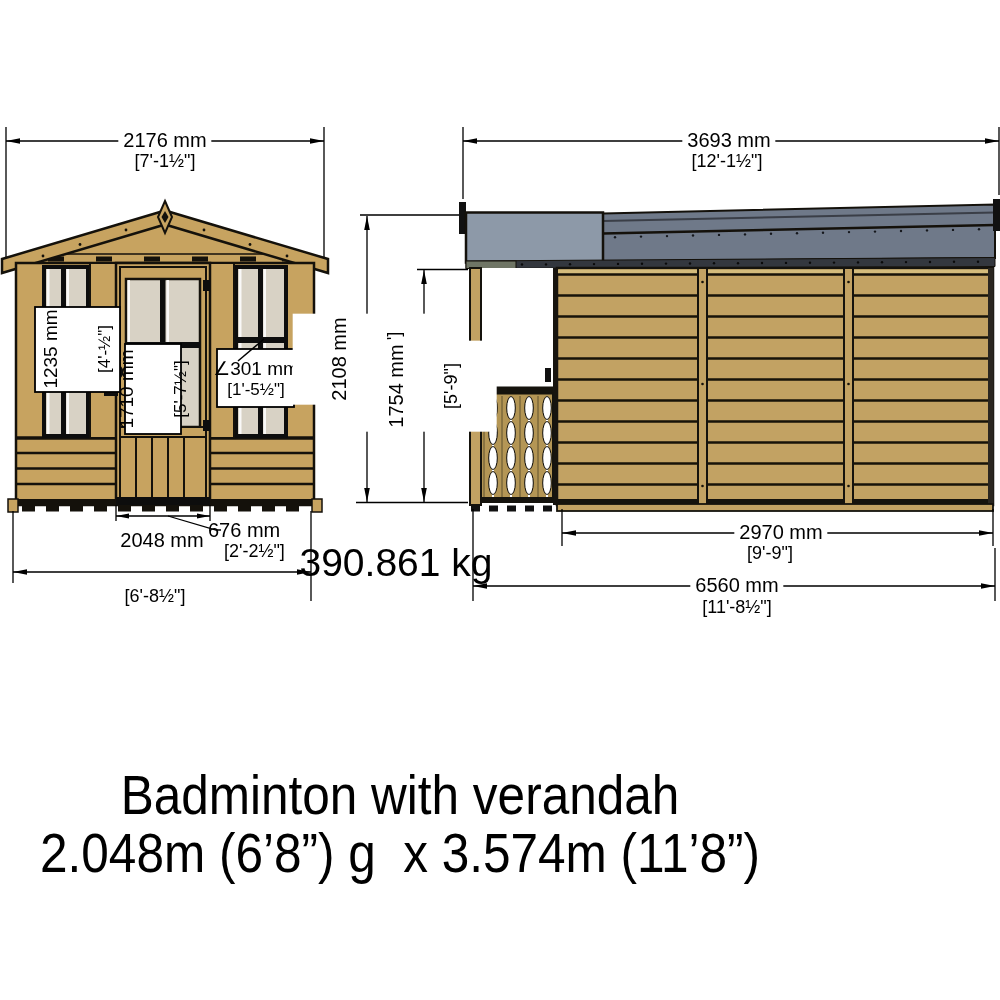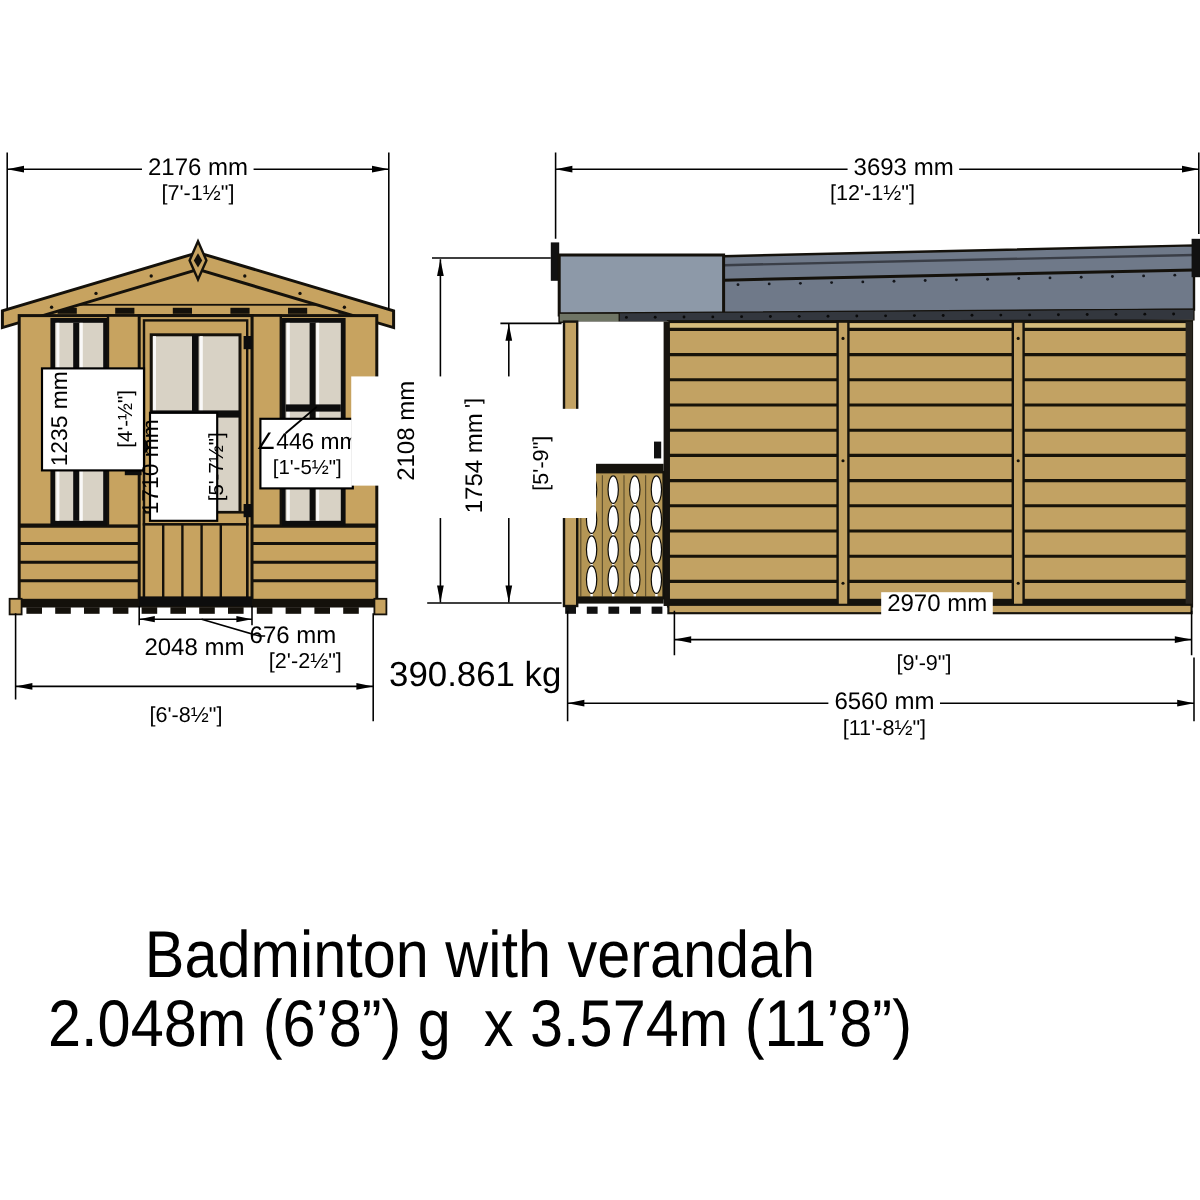--- a/index.html
+++ b/index.html
@@ -13,21 +13,21 @@
   .i{font-size:18px;}
   .rot{position:absolute;z-index:2;text-align:center;transform:translate(-50%,-50%) rotate(-90deg);
        line-height:1.08;white-space:pre;}
   .rot.onln{background:#fff;padding:1px 4px;}
   .rv{font-size:20px;}
   .ri{font-size:18px;}
   .bx1{font-size:19px;}
   .bx2{font-size:17px;}
   .title{position:absolute;left:0;width:800px;text-align:center;font-size:55px;
          transform:scaleX(0.9);transform-origin:50% 50%;z-index:2;white-space:pre;}
-  .kg{font-size:29px;}
+  .kg{font-size:39px;}
 </style>
 </head>
 <body>
 
 <div id="page">
 
 <svg id="drawing" width="1000" height="1000" viewBox="0 0 1000 1000">
 
   <g>
 
@@ -279,54 +279,54 @@
     <rect x="35" y="307" width="85" height="85" fill="#ffffff" stroke="#000" stroke-width="1.8"></rect>
     <rect x="125" y="344" width="56" height="90" fill="#ffffff" stroke="#000" stroke-width="1.8"></rect>
     <rect x="217" y="349" width="77" height="58" fill="#ffffff" stroke="#000" stroke-width="1.8"></rect>
     <path d="M238 361 L264 339" stroke="#000" stroke-width="1.5" fill="none"></path>
   </g>
 </svg>
 
   <div class="t ctr onln v" style="left:165px;top:140px;">2176 mm</div>
   <div class="t ctr i" style="left:165px;top:161px;">[7'-1½"]</div>
 
-  <div class="t ctr onln v" style="left:729px;top:140px;margin-left:24px;">3693 mm</div>
+  <div class="t ctr onln v" style="left:729px;top:140px;">3693 mm</div>
   <div class="t ctr i" style="left:727px;top:161px;">[12'-1½"]</div>
 
   <div class="rot" style="left:77px;top:349px;">
     <div class="bx1">1235 mm</div>
     <div class="bx2">[4'-½"]</div>
   </div>
 
   <div class="rot" style="left:153px;top:389px;">
     <div class="bx1">1710 mm</div>
     <div class="bx2">[5'-7½"]</div>
   </div>
 
-  <div class="t ctr bx1" style="left:256px;top:369px;">∠446 mm</div>
+  <div class="t ctr bx1" style="left:256px;top:369px;">∠301 mm</div>
   <div class="t ctr bx2" style="left:256px;top:390px;">[1'-5½"]</div>
 
   <div class="t v" style="left:208px;top:520px;">676 mm</div>
   <div class="t i" style="left:224px;top:542px;">[2'-2½"]</div>
 
   <div class="t ctr onln v" style="left:162px;top:540px;">2048 mm</div>
   <div class="t ctr i" style="left:155px;top:596px;">[6'-8½"]</div>
 
   <div class="t ctr kg" style="left:396px;top:563px;">390.861 kg</div>
 
   <div class="rot onln" style="left:366px;top:359px;">
     <div class="rv">2108 mm</div>
     <div class="ri">[6'-11"]</div>
   </div>
   <div class="rot onln" style="left:423px;top:386px;">
     <div class="rv">1754 mm</div>
     <div class="ri">[5'-9"]</div>
   </div>
 
-  <div class="t ctr onln v" style="left:781px;top:504px;">2970 mm</div>
+  <div class="t ctr onln v" style="left:781px;top:532px;">2970 mm</div>
   <div class="t ctr i" style="left:770px;top:553px;">[9'-9"]</div>
   <div class="t ctr onln v" style="left:737px;top:585px;">6560 mm</div>
   <div class="t ctr i" style="left:737px;top:607px;">[11'-8½"]</div>
 
   <div class="title" style="top:763px;">Badminton with verandah</div>
   <div class="title" style="top:821px;">2.048m (6’8”) g  x 3.574m (11’8”)</div>
 
 </div>
 
 </body></html>

